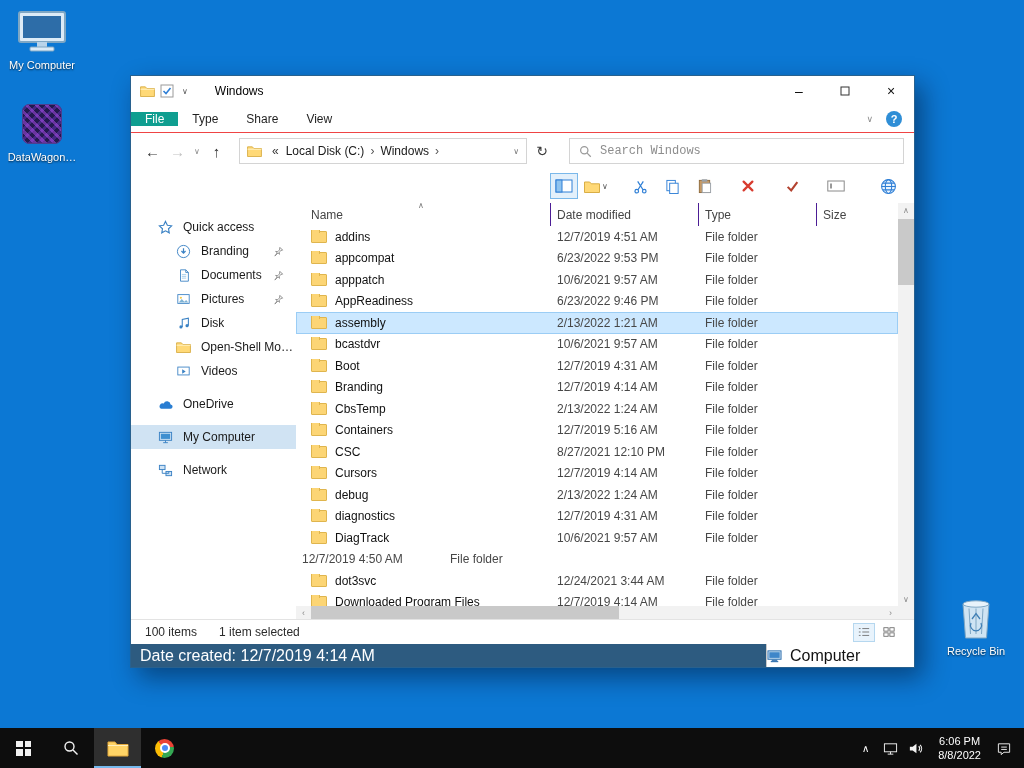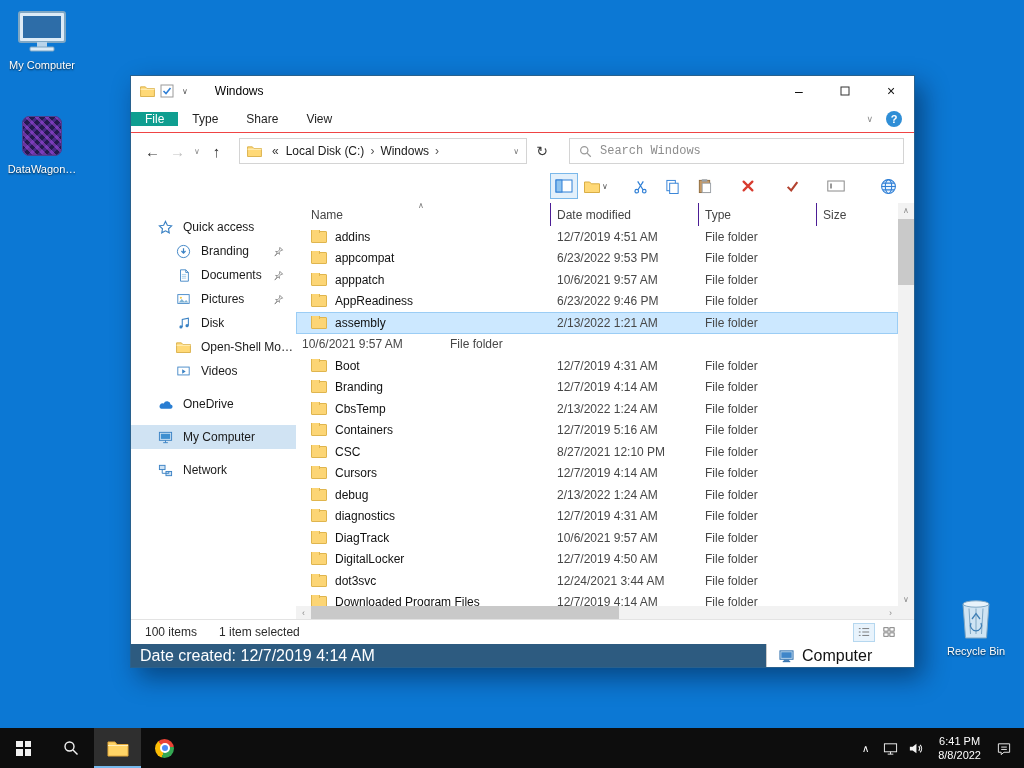--- a/index.html
+++ b/index.html
@@ -7,21 +7,21 @@
     --classicbar:#2d5b80; --accent:#0c78d4;
   }
   *{margin:0;padding:0;box-sizing:border-box}
   html,body{width:1024px;height:768px;overflow:hidden}
   body{font-family:"Liberation Sans","DejaVu Sans",sans-serif;font-size:12px;background:var(--desktop);position:relative}
   svg{display:block}
 
   
   .desk-slot{position:absolute;width:80px;display:flex;flex-direction:column;align-items:center;gap:3px;cursor:default}
   .desk-slot.slot0{left:2px;top:8px}
-  .desk-slot.slot1{left:2px;top:112px}
+  .desk-slot.slot1{left:2px;top:100px}
   .desk-slot.slot2{right:8px;top:594px}
   .dicon{height:48px;display:flex;align-items:center;justify-content:center}
   .dlabel{color:#fff;font-size:11px;text-align:center;line-height:1.15;text-shadow:0 1px 2px rgba(0,0,0,.75);max-width:78px;white-space:nowrap;overflow:hidden;text-overflow:ellipsis}
   .dw{width:40px;height:40px;border-radius:7px;border:1px solid #4a3f8f;background:
       repeating-linear-gradient(45deg, rgba(190,85,255,.45) 0 3px, transparent 3px 7px),
       repeating-linear-gradient(-45deg, rgba(120,60,210,.4) 0 3px, transparent 3px 7px),#221a4e}
 
   
   #explorer{position:absolute;left:130px;top:75px;width:785px;height:593px;background:#fff;display:flex;flex-direction:column;border:1px solid #28618f;box-shadow:8px 10px 24px rgba(0,10,30,.45)}
 
@@ -100,21 +100,21 @@
   .hthumb{height:100%;width:308px;background:#c9c9c9}
   .hscroll .harrow.right{margin-left:auto}
   .scroll-corner{position:absolute;right:0;bottom:0;width:16px;height:13px;background:#f2f2f2}
 
   .statusbar{flex:0 0 25px;border-top:1px solid #e3e3e3;display:flex;align-items:center;padding:0 14px;gap:22px;color:#2b2b2b;background:#fff}
   .status-views{margin-left:auto;display:flex;gap:3px}
   .view-btn{width:22px;height:19px;display:flex;align-items:center;justify-content:center;border:1px solid transparent}
   .view-btn.active{background:#e8f3fc;border-color:#b5d7ef}
 
   .classicbar{flex:0 0 23px;background:var(--classicbar);display:flex;align-items:center;color:#fff;font-size:16px;padding-left:9px;position:relative}
-  .zone{position:absolute;right:0;top:0;height:100%;width:148px;background:#fff;color:#111;display:flex;align-items:center;gap:8px;padding-left:12px;border-left:1px solid #c9c9c9}
+  .zone{position:absolute;right:0;top:0;height:100%;width:148px;background:#fff;color:#111;display:flex;align-items:center;gap:8px;border-left:1px solid #c9c9c9}
 
   
   #taskbar{position:absolute;left:0;bottom:0;width:1024px;height:40px;background:#0d0d0d;display:flex;align-items:stretch;z-index:5}
   .tb-btn{width:47px;display:flex;align-items:center;justify-content:center}
   .tb-btn.active{background:rgba(255,255,255,.14);box-shadow:inset 0 -2px 0 #76b9ed}
   .win-logo{width:15px;height:15px;display:grid;grid-template-columns:1fr 1fr;grid-template-rows:1fr 1fr;gap:2px}
   .win-logo span{background:#f2f2f2}
   .chrome-icon{width:19px;height:19px;border-radius:50%;background:conic-gradient(from -40deg,#ea4335 0 33%,#34a853 0 66%,#fbbc05 0 100%);position:relative}
   .chrome-icon::after{content:"";position:absolute;inset:4.5px;background:#4c8bf5;border:2px solid #fff;border-radius:50%}
   .tray{margin-left:auto;display:flex;align-items:center;padding-right:8px}
@@ -448,20 +448,24 @@
             <div class="frow selected">
               <span class="cell cname">
                 <span class="ficon"></span>
                 <span class="fname">assembly</span>
               </span>
               <span class="cell cdate">2/13/2022 1:21 AM</span>
               <span class="cell ctype">File folder</span>
               <span class="cell csize"></span>
             </div>
             <div class="frow">
+              <span class="cell cname">
+                <span class="ficon"></span>
+                <span class="fname">bcastdvr</span>
+              </span>
               <span class="cell cdate">10/6/2021 9:57 AM</span>
               <span class="cell ctype">File folder</span>
               <span class="cell csize"></span>
             </div>
             <div class="frow">
               <span class="cell cname">
                 <span class="ficon"></span>
                 <span class="fname">Boot</span>
               </span>
               <span class="cell cdate">12/7/2019 4:31 AM</span>
@@ -534,24 +538,20 @@
             <div class="frow">
               <span class="cell cname">
                 <span class="ficon"></span>
                 <span class="fname">DiagTrack</span>
               </span>
               <span class="cell cdate">10/6/2021 9:57 AM</span>
               <span class="cell ctype">File folder</span>
               <span class="cell csize"></span>
             </div>
             <div class="frow">
-              <span class="cell cname">
-                <span class="ficon"></span>
-                <span class="fname">DigitalLocker</span>
-              </span>
               <span class="cell cdate">12/7/2019 4:50 AM</span>
               <span class="cell ctype">File folder</span>
               <span class="cell csize"></span>
             </div>
             <div class="frow">
               <span class="cell cname">
                 <span class="ficon"></span>
                 <span class="fname">dot3svc</span>
               </span>
               <span class="cell cdate">12/24/2021 3:44 AM</span>
@@ -655,21 +655,21 @@
             </svg>
           </span>
           <span class="tray-icon">
             <svg width="15" height="15" viewBox="0 0 16 16">
               <path d="M2 6v4h3l4 3V3L5 6z" fill="#f2f2f2"></path>
               <path d="M11.5 5.5a4 4 0 0 1 0 5M13 4a6 6 0 0 1 0 8" fill="none" stroke="#f2f2f2" stroke-width="1.2"></path>
             </svg>
           </span>
         </span>
       <div class="clock">
-        <span>6:41 PM</span>
+        <span>6:06 PM</span>
         <span>8/8/2022</span>
       </div>
       <span class="tray-icon">
           <svg width="16" height="15" viewBox="0 0 16 16" fill="none" stroke="#f2f2f2">
             <path d="M2 3h12v9H8l-3 2.5V12H2z"></path>
             <path d="M5 6.5h6M5 9h6"></path>
           </svg>
         </span>
     </div>
   </div>

